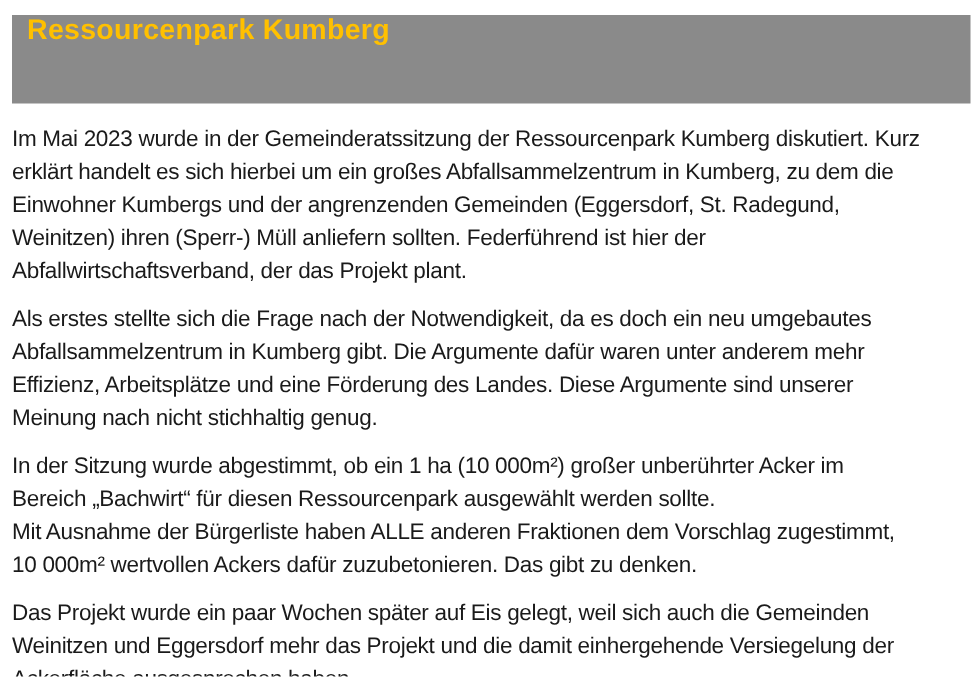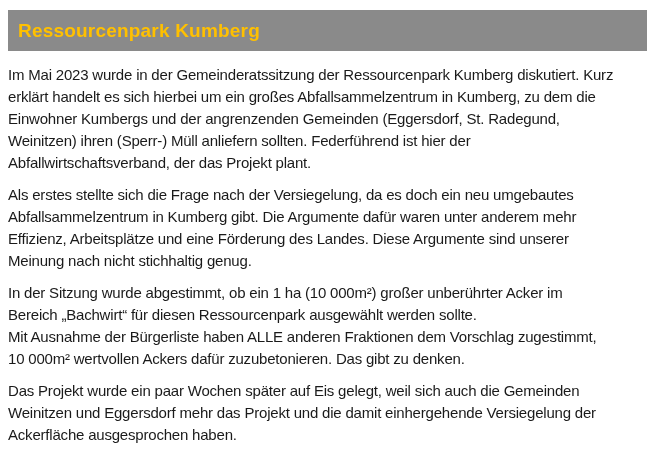--- a/index.html
+++ b/index.html
@@ -15,24 +15,23 @@
     color: #1a1a1a;
   }
   .page {
     width: 650px;
     height: 451px;
     background: #ffffff;
     box-sizing: border-box;
   }
   .header-bar {
     margin: 10px 3px 0 8px;
-    height: 41px;
+    height: 59px;
     background: #8a8a8a;
     display: flex;
-    align-items: center;
     padding-left: 10px;
     box-sizing: border-box;
   }
   .page-title {
     margin: 0;
     font-size: 19px;
     font-weight: bold;
     color: #ffc000;
     letter-spacing: 0.2px;
   }
@@ -57,21 +56,21 @@
   <div class="header-bar">
     <h1 class="page-title">Ressourcenpark Kumberg</h1>
   </div>
 
   <div class="content">
     <p>Im Mai 2023 wurde in der Gemeinderatssitzung der Ressourcenpark Kumberg diskutiert. Kurz
 erklärt handelt es sich hierbei um ein großes Abfallsammelzentrum in Kumberg, zu dem die
 Einwohner Kumbergs und der angrenzenden Gemeinden (Eggersdorf, St. Radegund,
 Weinitzen) ihren (Sperr-) Müll anliefern sollten. Federführend ist hier der
 Abfallwirtschaftsverband, der das Projekt plant.</p>
-    <p>Als erstes stellte sich die Frage nach der Versiegelung, da es doch ein neu umgebautes
+    <p>Als erstes stellte sich die Frage nach der Notwendigkeit, da es doch ein neu umgebautes
 Abfallsammelzentrum in Kumberg gibt. Die Argumente dafür waren unter anderem mehr
 Effizienz, Arbeitsplätze und eine Förderung des Landes. Diese Argumente sind unserer
 Meinung nach nicht stichhaltig genug.</p>
     <p>In der Sitzung wurde abgestimmt, ob ein 1 ha (10 000m²) großer unberührter Acker im
 Bereich „Bachwirt“ für diesen Ressourcenpark ausgewählt werden sollte.
 Mit Ausnahme der Bürgerliste haben ALLE anderen Fraktionen dem Vorschlag zugestimmt,
 10 000m² wertvollen Ackers dafür zuzubetonieren. Das gibt zu denken.</p>
     <p>Das Projekt wurde ein paar Wochen später auf Eis gelegt, weil sich auch die Gemeinden
 Weinitzen und Eggersdorf mehr das Projekt und die damit einhergehende Versiegelung der
 Ackerfläche ausgesprochen haben.</p>

